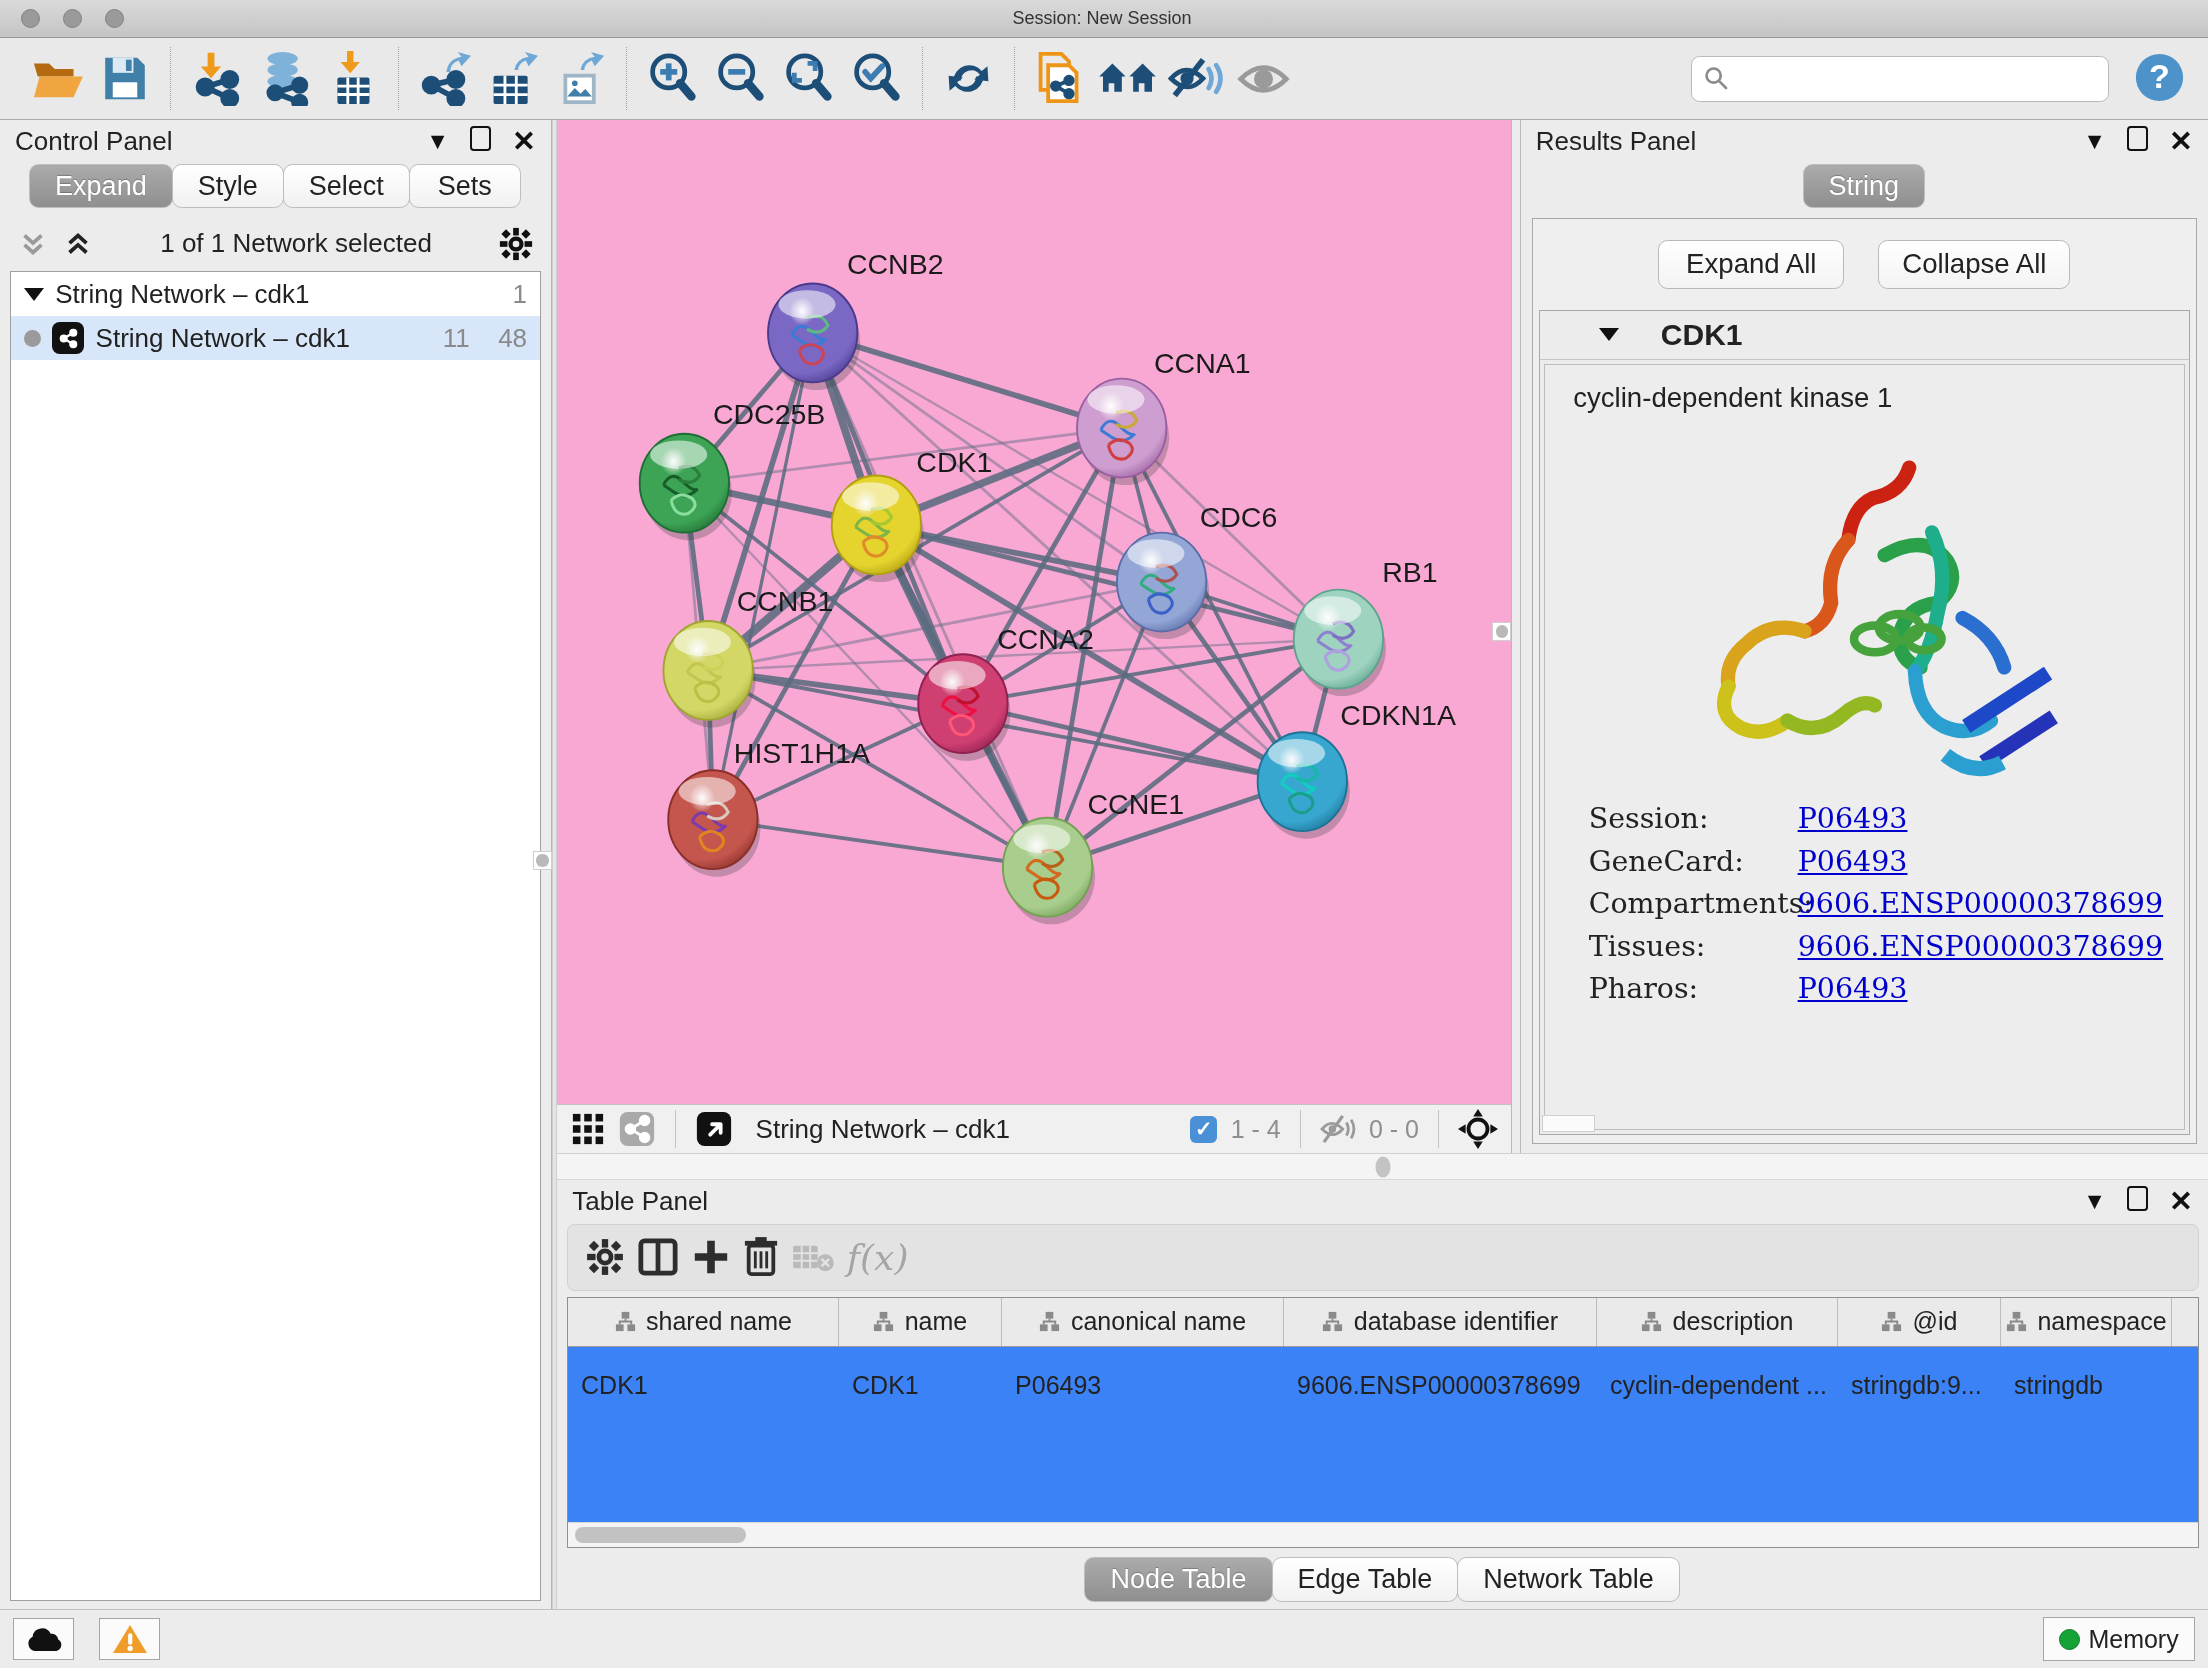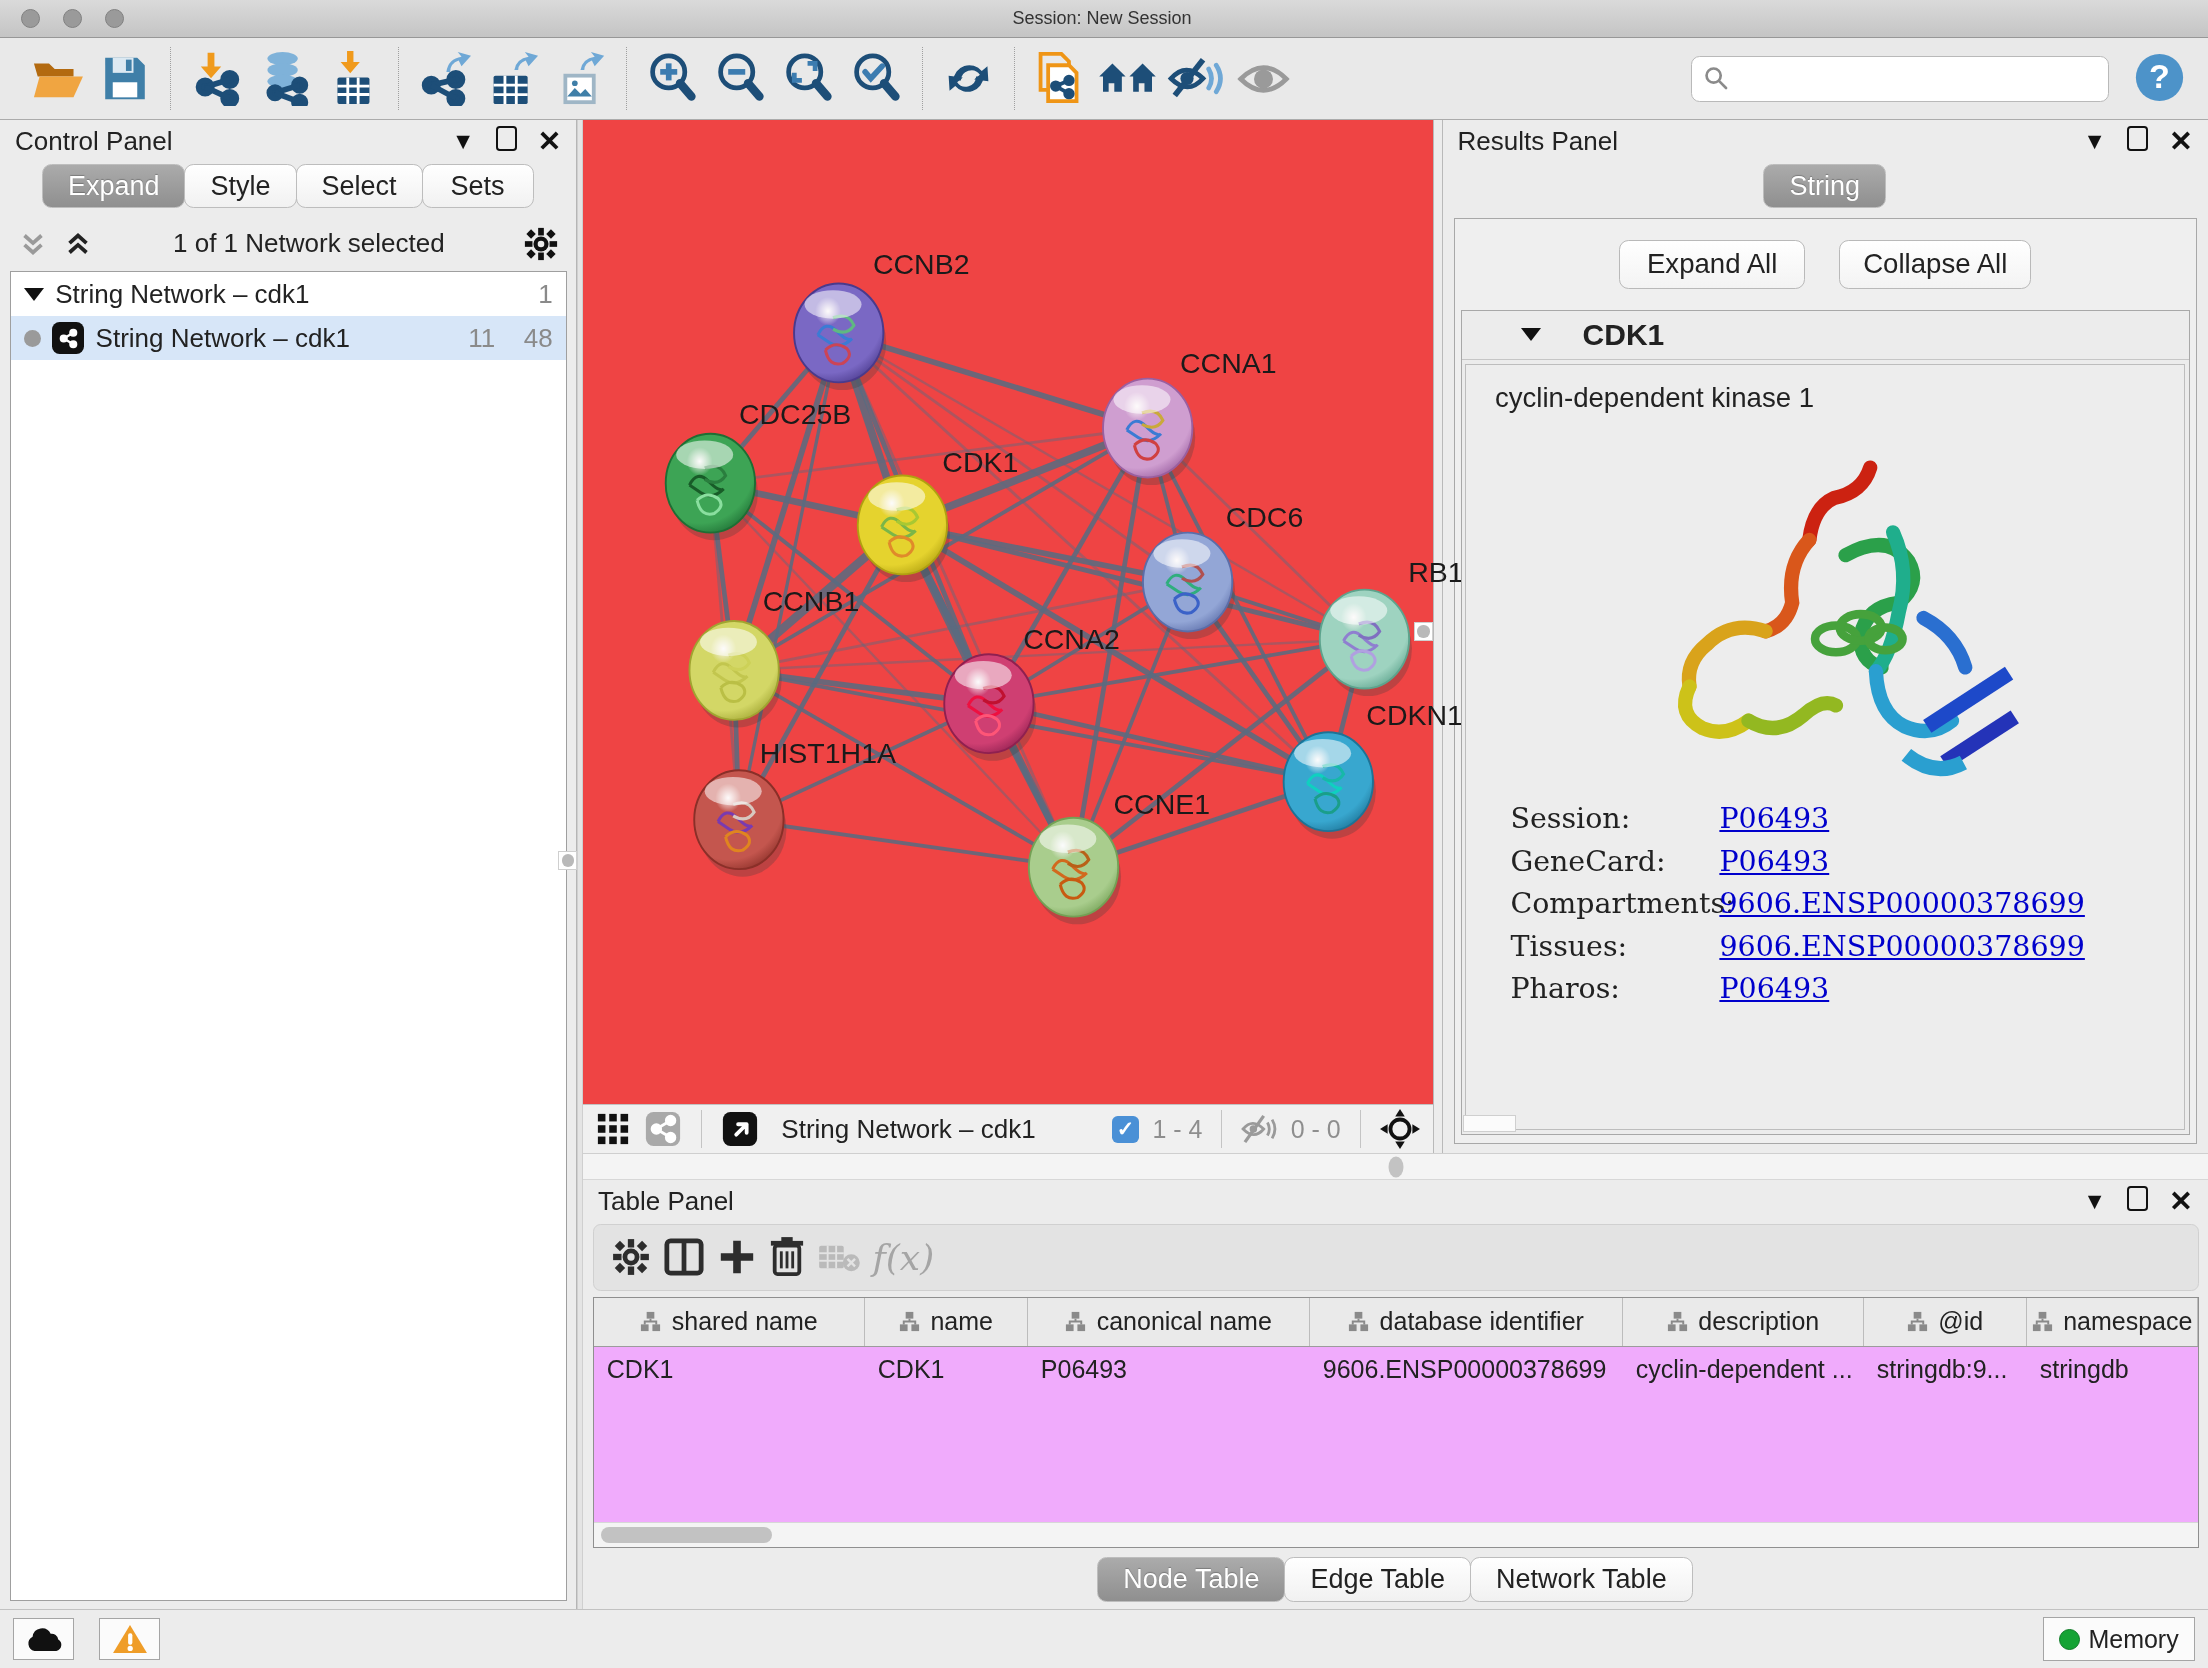--- a/index.html
+++ b/index.html
@@ -21,21 +21,21 @@
   .searchbox { width:418px; height:46px; background:#fff; border:1.9px solid #b9b9b9; border-radius:8.6px;
     display:flex; align-items:center; padding:0 11.4px; margin-right:25px; }
   .searchbox input { border:none; outline:none; font-size:25px; width:100%; background:transparent; font-family:"Liberation Sans",sans-serif; }
 
   
   .main { display:flex; height:1489px; }
   .control-panel { width:599px; background:#ececec; border-right:1px solid #b5b5b5; display:flex; flex-direction:column; position:relative; }
   .vsplit { width:5.7px; background:#e4e4e4; border-left:1px solid #cfcfcf; border-right:1px solid #cfcfcf; }
   .right-stack { flex:1; display:flex; flex-direction:column; }
   .top-row { height:1033px; display:flex; }
-  .network-area { width:850px; display:flex; flex-direction:column; background:#ef4444; position:relative; }
+  .network-area { width:954px; display:flex; flex-direction:column; background:#f9a8d4; position:relative; }
   .vsplit2 { width:9.5px; background:#ececec; border-left:1.9px solid #b9b9b9; border-right:1.9px solid #b9b9b9; }
   .results-panel { flex:1; background:#ececec; display:flex; flex-direction:column; overflow:hidden; }
   .hsplit { height:27px; background:#f4f4f4; border-top:1px solid #cfcfcf; border-bottom:1px solid #d7d7d7; position:relative; }
   .hsplit .knob { position:absolute; left:50%; top:50%; transform:translate(-50%,-50%); width:15px; height:21px; border-radius:50%; background:#c3c3c3; }
   .table-panel { flex:1; background:#ececec; display:flex; flex-direction:column; }
 
   
   .panel-head { height:42px; display:flex; align-items:center; padding:0 15px; font-size:26px; color:#222; }
   .panel-head .grow { flex:1; }
   .phbtn { margin-left:21px; font-size:23px; color:#111; }
@@ -81,21 +81,21 @@
   .res-desc { font-size:27.6px; margin:7.6px 0 3.8px 7.6px; }
   .ribbon { display:block; margin:27px auto 9.5px auto; }
   .xl-title { font-family:"DejaVu Serif", serif; font-weight:bold; font-size:29.5px; margin:25px 0 3.8px 1.9px; }
   .xl-row { display:flex; font-family:"DejaVu Serif", serif; font-size:28.5px; margin:9.5px 0 0 23px; }
   .xl-label { width:209px; }
   .xl-val { color:#0000cc; text-decoration:underline; }
   .res-scroll-stub { position:absolute; left:1.9px; bottom:1.9px; width:53px; height:17px; background:#fbfbfb; border:1px solid #cfcfcf; }
 
   
   .tp-toolbar { height:67px; margin:1.9px 9.5px 5.7px 9.5px; background:#e3e3e3; border:1px solid #d0d0d0; border-radius:7.6px; display:flex; align-items:center; padding:0 17px; gap:12px; }
-  .tp-table { flex:1; margin:0 9.5px; border:1.9px solid #8f8f8f; background:#f0abfc; display:flex; flex-direction:column; overflow:hidden; }
+  .tp-table { flex:1; margin:0 9.5px; border:1.9px solid #8f8f8f; background:#3b82f6; display:flex; flex-direction:column; overflow:hidden;gap:16px; }
   .thead { display:flex; background:#eaeaea; border-bottom:1.9px solid #9c9c9c; height:49px; }
   .th { display:flex; align-items:center; justify-content:center; gap:9.5px; font-size:25px; border-right:1px solid #bcbcbc; overflow:hidden; white-space:nowrap; }
   .trow { display:flex; height:46px; }
   .td { font-size:25px; display:flex; align-items:center; padding-left:13.3px; overflow:hidden; white-space:nowrap; }
   .tbody-space { flex:1; }
   .hscroll { height:25px; background:#f4f4f4; border-top:1px solid #d7d7d7; position:relative; }
   .hscroll .thumb { position:absolute; left:7.6px; top:3.8px; width:171px; height:16px; border-radius:8.6px; background:#c2c2c2; }
   .tp-tabs { height:61px; display:flex; align-items:center; justify-content:center; }
 
   

